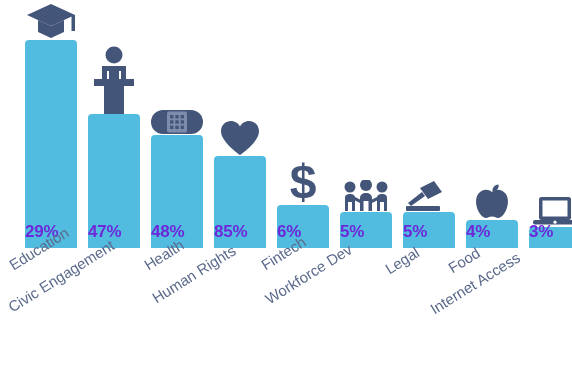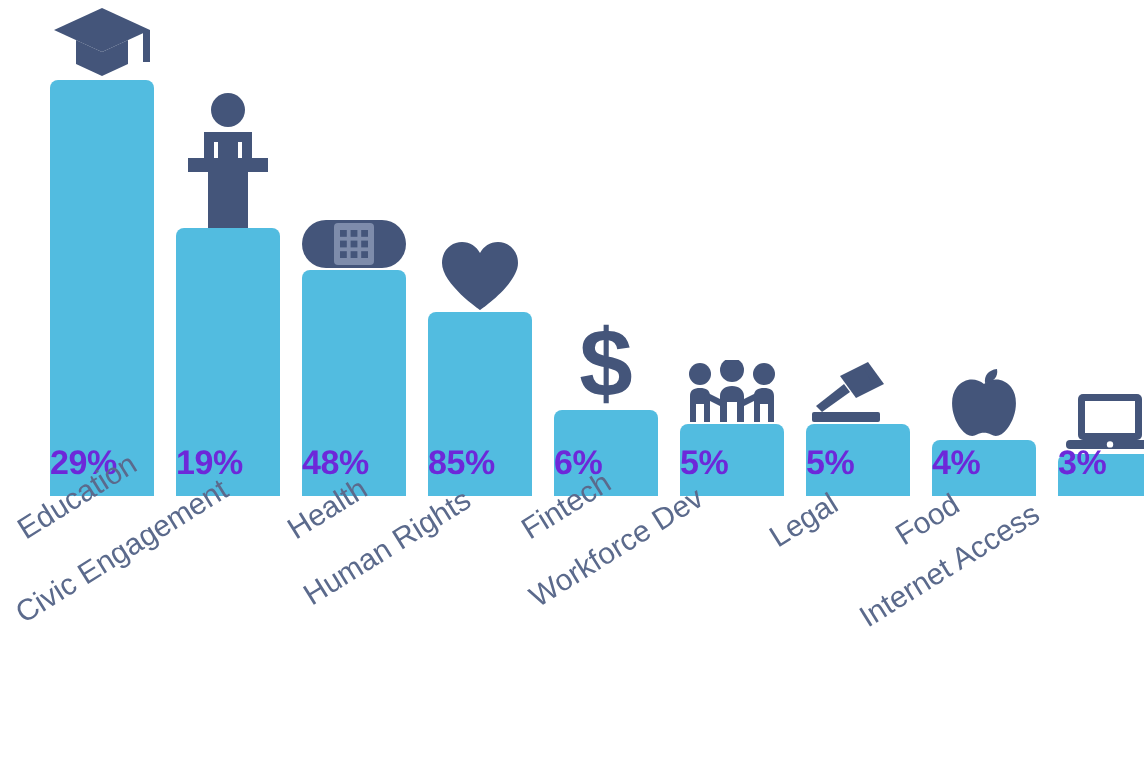--- a/index.html
+++ b/index.html
@@ -109,21 +109,21 @@
           <circle fill="#44557a" cx="24" cy="9" r="8.5"></circle>
           <rect fill="#44557a" x="12" y="20" width="24" height="5"></rect>
           <rect fill="#44557a" x="12" y="20" width="5" height="14"></rect>
           <rect fill="#44557a" x="31" y="20" width="5" height="14"></rect>
           <rect fill="#44557a" x="19" y="20" width="10" height="14"></rect>
           <rect fill="#44557a" x="4" y="33" width="40" height="7"></rect>
           <rect fill="#44557a" x="14" y="40" width="20" height="28"></rect>
         </svg>
       </div>
       <div class="bar-rect" style="height:134px"></div>
-      <div class="bar-value">19%</div>
+      <div class="bar-value">47%</div>
     </div>
 
     <div class="bar-group" style="left:148px">
       <div class="bar-icon" style="bottom:114px;height:34px;">
         <svg width="52" height="26" viewBox="0 0 52 26" aria-hidden="true">
           <rect fill="#44557a" x="0" y="1" width="52" height="24" rx="12"></rect>
           <rect fill="#7e8cab" x="16" y="2.5" width="20" height="21" rx="2"></rect>
           <g fill="#44557a">
             <rect x="19" y="6" width="3.4" height="3.4"></rect>
             <rect x="24.3" y="6" width="3.4" height="3.4"></rect>

